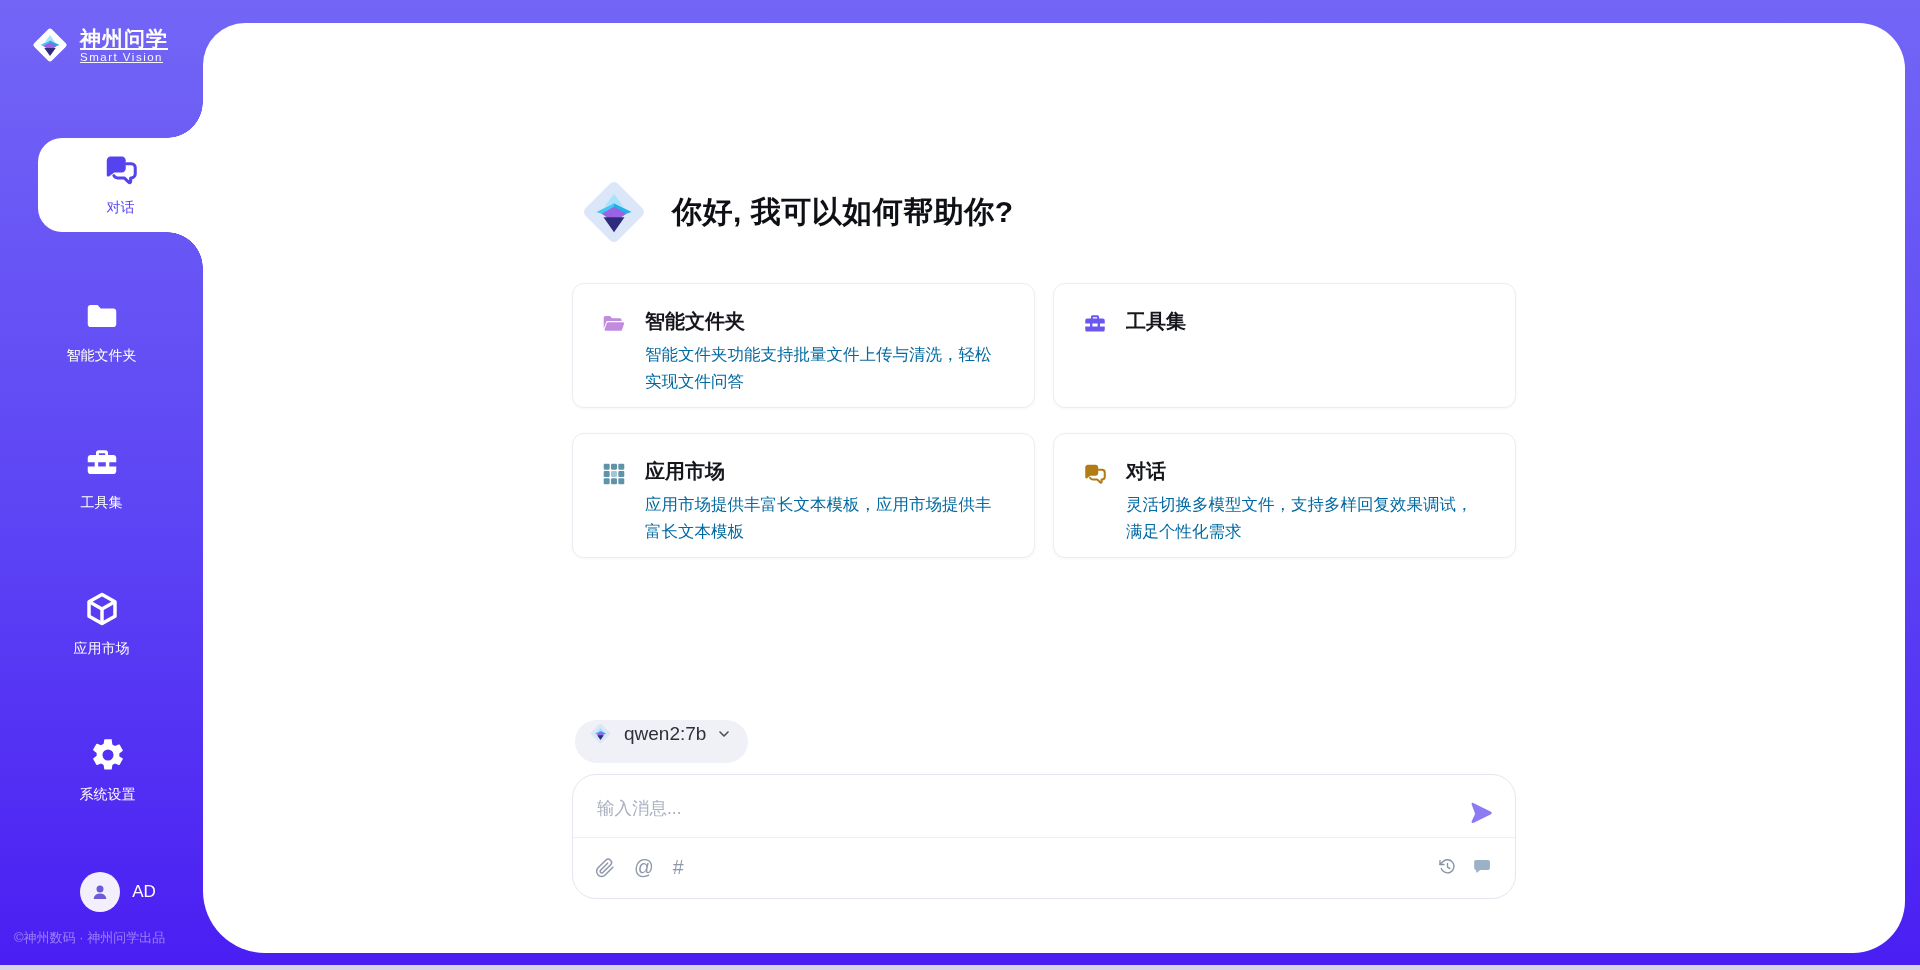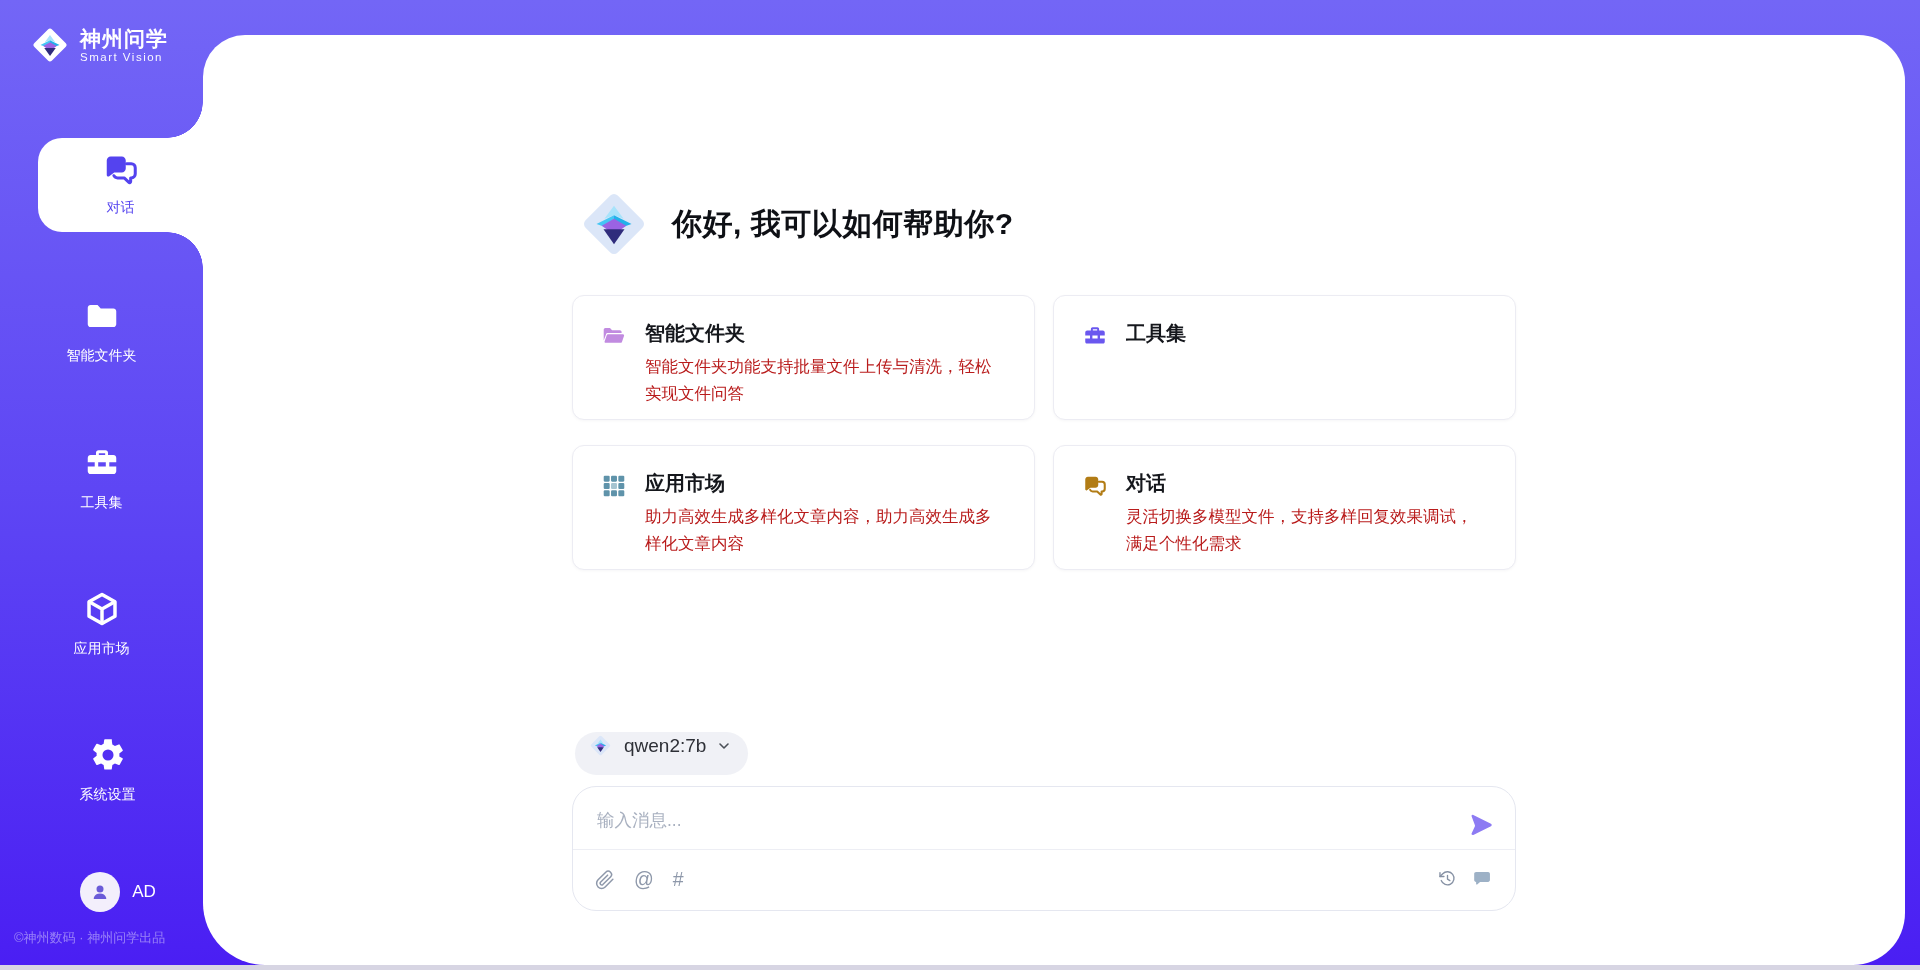--- a/index.html
+++ b/index.html
@@ -5,21 +5,21 @@
   * { margin:0; padding:0; box-sizing:border-box; }
   html,body { width:1920px; height:970px; }
   body { font-family:"Liberation Sans","DejaVu Sans",sans-serif; }
 
   .screen { position:relative; width:1920px; height:970px; overflow:hidden;
     background:linear-gradient(180deg,#7366f6 0%, #5c43f4 55%, #4a1ef3 100%); }
 
   
   .sidebar { position:absolute; left:0; top:0; width:203px; height:970px; }
   .logo { position:absolute; left:27px; top:21px; display:flex; align-items:center; }
-  .logo-text { margin-left:7px; color:#fff; }
+  .logo-text { margin-left:7px; color:#fff;text-decoration:underline; }
   .brand-cn { font-size:21px; font-weight:700; letter-spacing:1px; line-height:1.15; }
   .brand-en { font-size:11.5px; font-weight:500; letter-spacing:1.5px; opacity:.95; }
 
   .nav-item { position:absolute; left:0; width:203px; text-align:center; color:#fff; cursor:pointer; }
   .nav-item .nicon { display:inline-block; width:38px; height:38px; }
   .nav-item .nlabel { display:block; margin-top:8px; font-size:14px; }
   .ni-1 { top:297px; } .ni-2 { top:444px; } .ni-3 { top:590px; } .ni-4 { top:736px;padding-left:12px; }
 
   .active-blob { position:absolute; left:38px; top:138px; width:165px; height:94px;
     background:#fff; border-radius:24px 0 0 24px; text-align:center; cursor:pointer; }
@@ -33,36 +33,36 @@
   .user-row { position:absolute; left:0; top:872px; width:203px; display:flex;
     justify-content:center; align-items:center; gap:12px; cursor:pointer;padding-left:33px; }
   .avatar { width:40px; height:40px; border-radius:50%; background:#f3effc;
     display:flex; align-items:center; justify-content:center; }
   .avatar svg { width:24px; height:24px; fill:#6b5bd8; }
   .user-name { color:#fff; font-size:17px; }
 
   .side-footer { position:absolute; left:14px; top:929px; font-size:13px; color:rgba(255,255,255,.42); }
 
   
-  .main-panel { position:absolute; left:203px; top:35px; width:1702px; height:930px;
+  .main-panel { position:absolute; left:203px; top:23px; width:1702px; height:930px;
     background:#fff; border-radius:42px 46px 52px 62px; }
 
   .greeting { position:absolute; left:369px; top:143px; display:flex; align-items:center; }
   .greeting svg { width:84px; height:92px; }
   .greeting h1 { margin-left:16px; font-size:30px; font-weight:700; color:#0e1015; letter-spacing:.5px; }
 
   .cards { position:absolute; left:369px; top:260px; width:944px;
     display:grid; grid-template-columns:463px 463px; column-gap:18px; row-gap:25px; }
   .card { height:125px; background:#fff; border:1px solid #ececf3; border-radius:12px;
     padding:26px 24px 0 28px; display:flex; cursor:pointer;
     box-shadow:0 1px 3px rgba(25,25,60,.04); }
   .card-icon { flex:0 0 26px; width:26px; height:26px; margin-right:18px; margin-top:1px; }
   .card-icon svg { width:26px; height:26px; }
   .card h3 { font-size:20px; font-weight:700; color:#15171c; line-height:1.1; }
-  .card p { margin-top:9px; font-size:16.5px; color:#b91c1c; line-height:1.62; width:355px; }
+  .card p { margin-top:9px; font-size:16.5px; color:#0369a1; line-height:1.62; width:355px; }
 
   .model-pill { position:absolute; left:372px; top:697px; height:43px; padding:0 16px 16px 12px;
     background:#f0f1f6; border-radius:22px; display:inline-flex; align-items:center; gap:10px; cursor:pointer; }
   .model-pill svg.mini-logo { width:27px; height:29px; }
   .model-name { font-size:19px; color:#2e3037; }
   .model-pill .chev { width:16px; height:16px; stroke:#4b5058; }
 
   .composer { position:absolute; left:369px; top:751px; width:944px; height:125px;
     background:#fff; border:1px solid #e5e7f0; border-radius:24px; }
   .composer textarea { position:absolute; left:0; top:0; width:870px; height:74px;
@@ -219,21 +219,21 @@
             <rect x="2.5" y="9.25" width="5.5" height="5.5" rx="1"></rect>
               <rect x="9.25" y="9.25" width="5.5" height="5.5" rx="1" opacity=".55"></rect>
               <rect x="16" y="9.25" width="5.5" height="5.5" rx="1"></rect>
             <rect x="2.5" y="16" width="5.5" height="5.5" rx="1"></rect>
               <rect x="9.25" y="16" width="5.5" height="5.5" rx="1"></rect>
               <rect x="16" y="16" width="5.5" height="5.5" rx="1"></rect>
           </svg>
         </span>
         <div class="card-body">
           <h3>应用市场</h3>
-          <p>助力高效生成多样化文章内容，助力高效生成多样化文章内容</p>
+          <p>应用市场提供丰富长文本模板，应用市场提供丰富长文本模板</p>
         </div>
       </div>
 
       <div class="card">
         <span class="card-icon ci3" style="color: rgb(178, 124, 21);">
           <svg viewBox="0 0 24 24">
             <path d="M15.5 8h3c1.4 0 2.5 1.1 2.5 2.5v4c0 1.4-1.1 2.5-2.5 2.5h-.4v2.3c0 .6-.7.9-1.1.5l-3-2.8H9.8c-1 0-1.9-.6-2.3-1.4" fill="none" stroke="currentColor" stroke-width="1.9" stroke-linecap="round" stroke-linejoin="round"></path>
             <path d="M3 6c0-1.4 1.1-2.5 2.5-2.5h7C13.9 3.5 15 4.6 15 6v5c0 1.4-1.1 2.5-2.5 2.5H7.7l-3.1 2.4c-.6.5-1.6 0-1.6-.8V6z" fill="currentColor"></path>
           </svg>
         </span>

